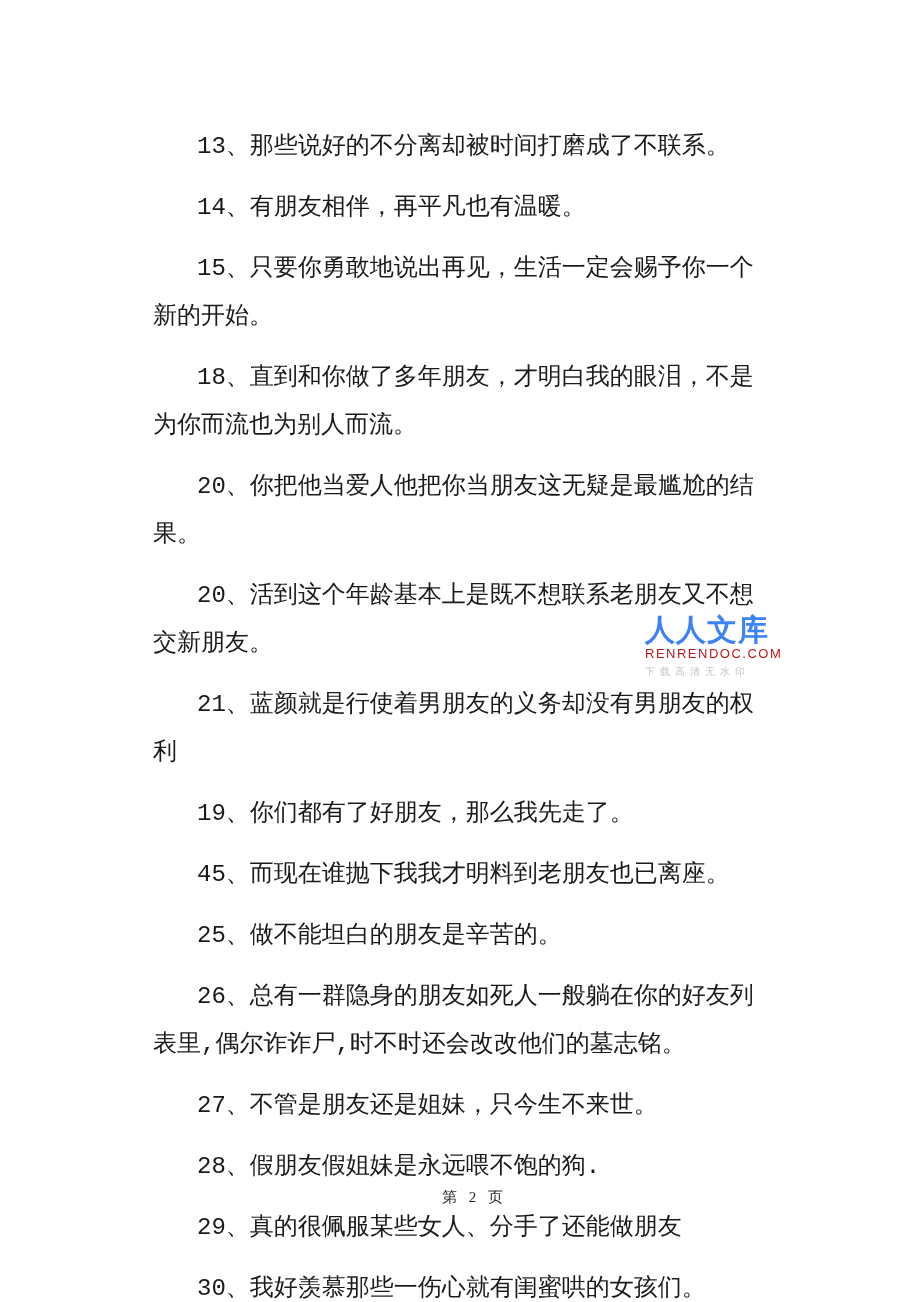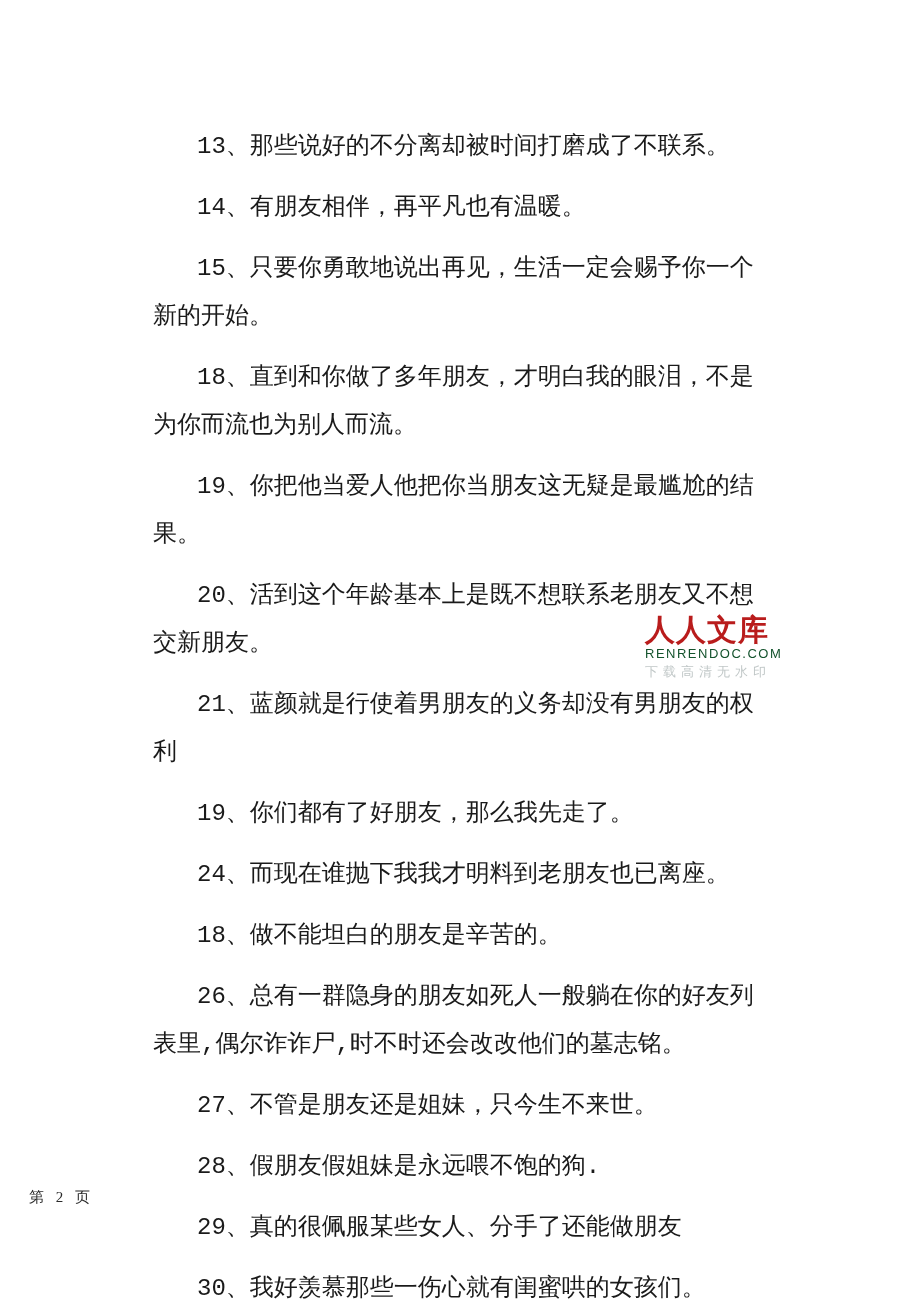--- a/index.html
+++ b/index.html
@@ -41,42 +41,42 @@
     width: 220px;
     z-index: 1;
     font-family: "Liberation Sans", "DejaVu Sans", sans-serif;
     user-select: none;
   }
   .wm-title {
     font-size: 30px;
     font-weight: bold;
     line-height: 32px;
     letter-spacing: 1px;
-    color: #b91c1c;
+    color: #3b82f6;
   }
   .wm-domain {
     margin-top: 1px;
     font-size: 13px;
     line-height: 14px;
     letter-spacing: 1.5px;
-    color: #14532d;
+    color: #b91c1c;
   }
   .wm-tagline {
     margin-top: 4px;
-    font-size: 13px;
+    font-size: 10px;
     line-height: 14px;
     letter-spacing: 5px;
     color: #c0c7c7;
   }
   .page-footer {
     position: absolute;
     left: 0;
     right: 0;
     top: 1188px;
-    text-align: left;
+    text-align: center;
     font-size: 15px;
     letter-spacing: 4px;
     color: #2a2a2a;
     z-index: 2;
     padding-left: 29px;
   }
 </style>
 </head>
 <body>
 
@@ -86,26 +86,26 @@
     <div class="wm-title">人人文库</div>
     <div class="wm-domain">RENRENDOC.COM</div>
     <div class="wm-tagline">下载高清无水印</div>
   </div>
 
   <div class="doc-body">
     <p>13、那些说好的不分离却被时间打磨成了不联系。</p>
     <p>14、有朋友相伴，再平凡也有温暖。</p>
     <p>15、只要你勇敢地说出再见，生活一定会赐予你一个新的开始。</p>
     <p>18、直到和你做了多年朋友，才明白我的眼泪，不是为你而流也为别人而流。</p>
-    <p>19、你把他当爱人他把你当朋友这无疑是最尴尬的结果。</p>
+    <p>20、你把他当爱人他把你当朋友这无疑是最尴尬的结果。</p>
     <p>20、活到这个年龄基本上是既不想联系老朋友又不想交新朋友。</p>
     <p>21、蓝颜就是行使着男朋友的义务却没有男朋友的权利</p>
     <p>19、你们都有了好朋友，那么我先走了。</p>
-    <p>24、而现在谁抛下我我才明料到老朋友也已离座。</p>
-    <p>18、做不能坦白的朋友是辛苦的。</p>
+    <p>45、而现在谁抛下我我才明料到老朋友也已离座。</p>
+    <p>25、做不能坦白的朋友是辛苦的。</p>
     <p>26、总有一群隐身的朋友如死人一般躺在你的好友列表里,偶尔诈诈尸,时不时还会改改他们的墓志铭。</p>
     <p>27、不管是朋友还是姐妹，只今生不来世。</p>
     <p>28、假朋友假姐妹是永远喂不饱的狗.</p>
     <p>29、真的很佩服某些女人、分手了还能做朋友</p>
     <p>30、我好羡慕那些一伤心就有闺蜜哄的女孩们。</p>
   </div>
 
   <div class="page-footer">
     <span>第 2 页</span>
   </div>

